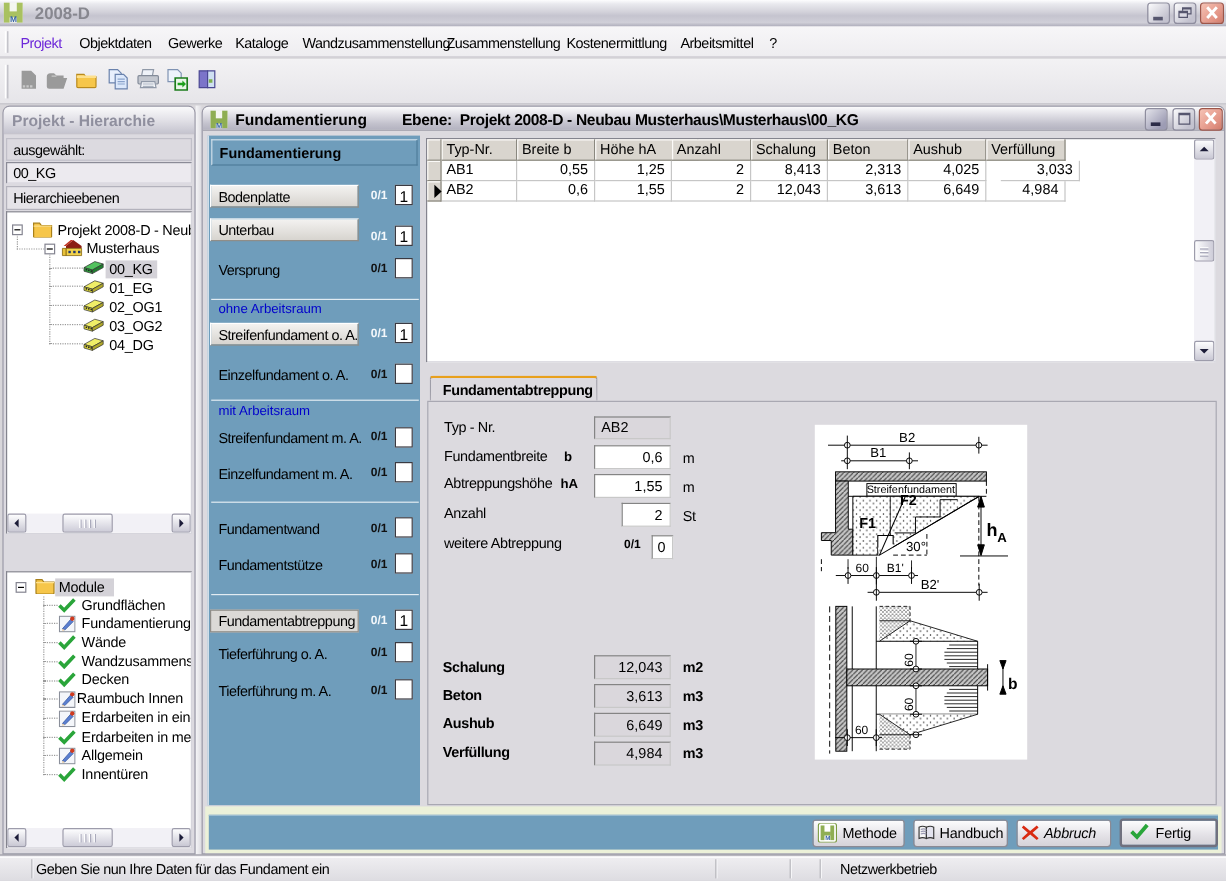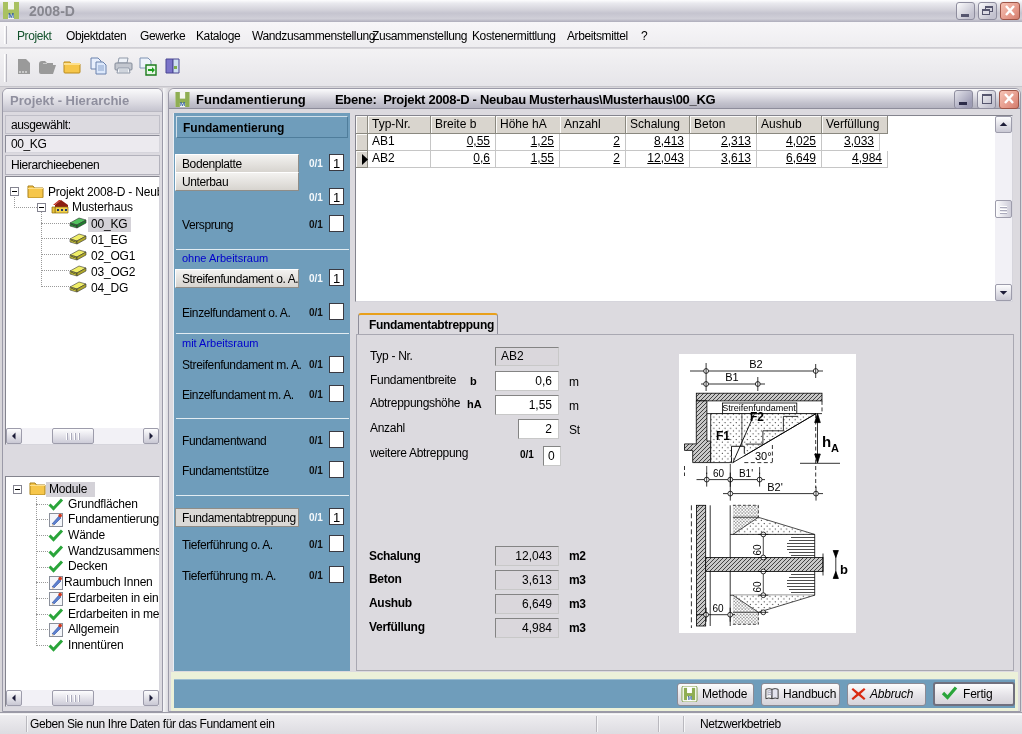--- a/index.html
+++ b/index.html
@@ -11,21 +11,21 @@
 .sbtn2 { background:#dbd9d6; border-color:#8f8d88; }
 .stxt { left:8px; color:#000; font-size:12px; letter-spacing:-0.4px; white-space:nowrap; }
 .s01w { left:135px; font-size:10px; font-weight:bold; color:#f4f8fb; }
 .s01b { left:135px; font-size:10px; font-weight:bold; color:#101010; }
 .sbox { left:155px; width:15px; height:17px; background:#fff; border:1px solid #3a3a42; font-size:13px; color:#000; padding:1px 0 0 3px; }
 .ssep { left:2px; width:173px; height:1px; background:#e2ecf2; }
 .slbl { left:8px; font-size:11px; color:#0000cc; }
 .ghc { height:18px; background:#d9d5ce; border-right:1px solid #8a887f; border-bottom:1px solid #8a887f; box-shadow:inset 1px 1px 0 #fbfaf8; padding:1px 0 0 4px; color:#000; }
 .gc { height:17px; padding-top:1px; font-size:12px; border-right:1px solid #c6c6c6; border-bottom:1px solid #c6c6c6; color:#000; }
 .gl { padding:0 0 0 4px; }
-.gr { text-align:right; padding:0 5px 0 0;text-decoration:underline; }
+.gr { text-align:right; padding:0 5px 0 0; }
 .glabel { font-size:12px; letter-spacing:-0.3px; color:#000; }
 .gfield { background:#dad7dc; border:1px solid; border-color:#848484 #c8c8c8 #c8c8c8 #848484; font-size:12px; color:#000; }
 .wfield { background:#fff; border:1px solid; border-color:#848484 #c8c8c8 #c8c8c8 #848484; font-size:12px; color:#000; }
 .bbtn { height:23px; border:1px solid #8b8a94; border-radius:3px; background:linear-gradient(#fcfcfd,#e3e1e6 60%,#d5d3d9); font-size:12px; letter-spacing:-0.2px; color:#000; display:flex; align-items:flex-start; white-space:nowrap; }
 .bbtn span { margin-top:3px; }
 </style>
 </head>
 <body>
 
 <div class="abs" id="titlebar" style="left:0;top:0;width:1022px;height:22px;background:linear-gradient(#fdfdfe,#e9e9ee 15%,#d3d2da 45%,#c5c4cf 60%,#d0cfd8 85%,#aeadbb 100%);"></div>
@@ -47,21 +47,21 @@
 </div>
 <div class="abs" style="left:1000px;top:2px;width:20px;height:18px;border-radius:3px;border:1px solid #9e5548;background:linear-gradient(135deg,#f6c3b5,#e29384 70%,#d07c6c);">
   <svg width="18" height="16" viewBox="0 0 18 16">
       <path d="M5 3 L13 12 M13 3 L5 12" stroke="#fff" stroke-width="2.4"></path>
     </svg>
 </div>
 
 <div class="abs" id="menubar" style="left:0;top:22px;width:1022px;height:26px;background:linear-gradient(#f7f6f8,#eeedf0);border-bottom:1px solid #cfced4;">
   <div class="abs" style="left:4px;top:4px;width:3px;height:18px;border-left:1px solid #fff;border-right:1px solid #b9b8c0;"></div>
 </div>
-<div class="abs t13" style="left:17px;top:29px;color:#14532d;">Projekt</div>
+<div class="abs t13" style="left:17px;top:29px;color:#6d28d9;">Projekt</div>
 <div class="abs t13" style="left:66px;top:29px;color:#000;">Objektdaten</div>
 <div class="abs t13" style="left:140px;top:29px;color:#000;">Gewerke</div>
 <div class="abs t13" style="left:196px;top:29px;color:#000;">Kataloge</div>
 <div class="abs t13" style="left:252px;top:29px;color:#000;">Wandzusammenstellung</div>
 <div class="abs t13" style="left:372px;top:29px;color:#000;">Zusammenstellung</div>
 <div class="abs t13" style="left:472px;top:29px;color:#000;">Kostenermittlung</div>
 <div class="abs t13" style="left:567px;top:29px;color:#000;">Arbeitsmittel</div>
 <div class="abs t13" style="left:641px;top:29px;color:#000;">?</div>
 
 <div class="abs" id="toolbar" style="left:0;top:49px;width:1022px;height:38px;background:linear-gradient(#f3f2f4,#e6e5e9);border-bottom:1px solid #c6c5cb;">
@@ -346,21 +346,21 @@
       </svg></div>
 
   <div class="abs" id="sidebar" style="left:4px;top:24px;width:177px;height:558px;background:#6f9dbb;border-left:1px solid #e8eef4;font-size:13px;">
     <div class="abs" style="left:2px;top:3px;width:172px;height:22px;border:1px solid #cfdfEA;border-right-color:#4f7d9b;border-bottom-color:#4f7d9b;">
         <div style="padding:4px 0 0 6px;font-weight:bold;color:#000;font-size:12px;">Fundamentierung</div>
       </div>
 
     <div class="abs sbtn" style="left:1px;top:41px;">Bodenplatte</div>
     <div class="abs s01w" style="top:45px;">0/1</div>
     <div class="abs sbox" style="top:41px;">1</div>
-    <div class="abs sbtn" style="left:1px;top:59px;">Unterbau</div>
+    <div class="abs sbtn" style="left:1px;top:69px;">Unterbau</div>
     <div class="abs s01w" style="top:79px;">0/1</div>
     <div class="abs sbox" style="top:75px;">1</div>
     <div class="abs stxt" style="top:105px;">Versprung</div>
     <div class="abs s01b" style="top:106px;">0/1</div>
     <div class="abs sbox" style="top:102px;"></div>
     <div class="abs ssep" style="top:136px;"></div>
     <div class="abs slbl" style="top:139px;">ohne Arbeitsraum</div>
     <div class="abs sbtn" style="left:1px;top:156px;">Streifenfundament o. A.</div>
     <div class="abs s01w" style="top:160px;">0/1</div>
     <div class="abs sbox" style="top:156px;">1</div>
@@ -409,21 +409,21 @@
           <path d="M2 2 L8 7.5 L2 13 z" fill="#000"></path>
         </svg></div>
 
     <div class="abs gc gl" style="left:12px;top:18px;width:63px;">AB1</div>
     <div class="abs gc gr" style="left:75px;top:18px;width:65px;">0,55</div>
     <div class="abs gc gr" style="left:140px;top:18px;width:64px;">1,25</div>
     <div class="abs gc gr" style="left:204px;top:18px;width:66px;">2</div>
     <div class="abs gc gr" style="left:270px;top:18px;width:64px;">8,413</div>
     <div class="abs gc gr" style="left:334px;top:18px;width:67px;">2,313</div>
     <div class="abs gc gr" style="left:401px;top:18px;width:65px;">4,025</div>
-    <div class="abs gc gr" style="left:458px;top:18px;width:66px;">3,033</div>
+    <div class="abs gc gr" style="left:478px;top:18px;width:66px;">3,033</div>
 
     <div class="abs gc gl" style="left:12px;top:35px;width:63px;">AB2</div>
     <div class="abs gc gr" style="left:75px;top:35px;width:65px;">0,6</div>
     <div class="abs gc gr" style="left:140px;top:35px;width:64px;">1,55</div>
     <div class="abs gc gr" style="left:204px;top:35px;width:66px;">2</div>
     <div class="abs gc gr" style="left:270px;top:35px;width:64px;">12,043</div>
     <div class="abs gc gr" style="left:334px;top:35px;width:67px;">3,613</div>
     <div class="abs gc gr" style="left:401px;top:35px;width:65px;">6,649</div>
     <div class="abs gc gr" style="left:466px;top:35px;width:66px;">4,984</div>
 

